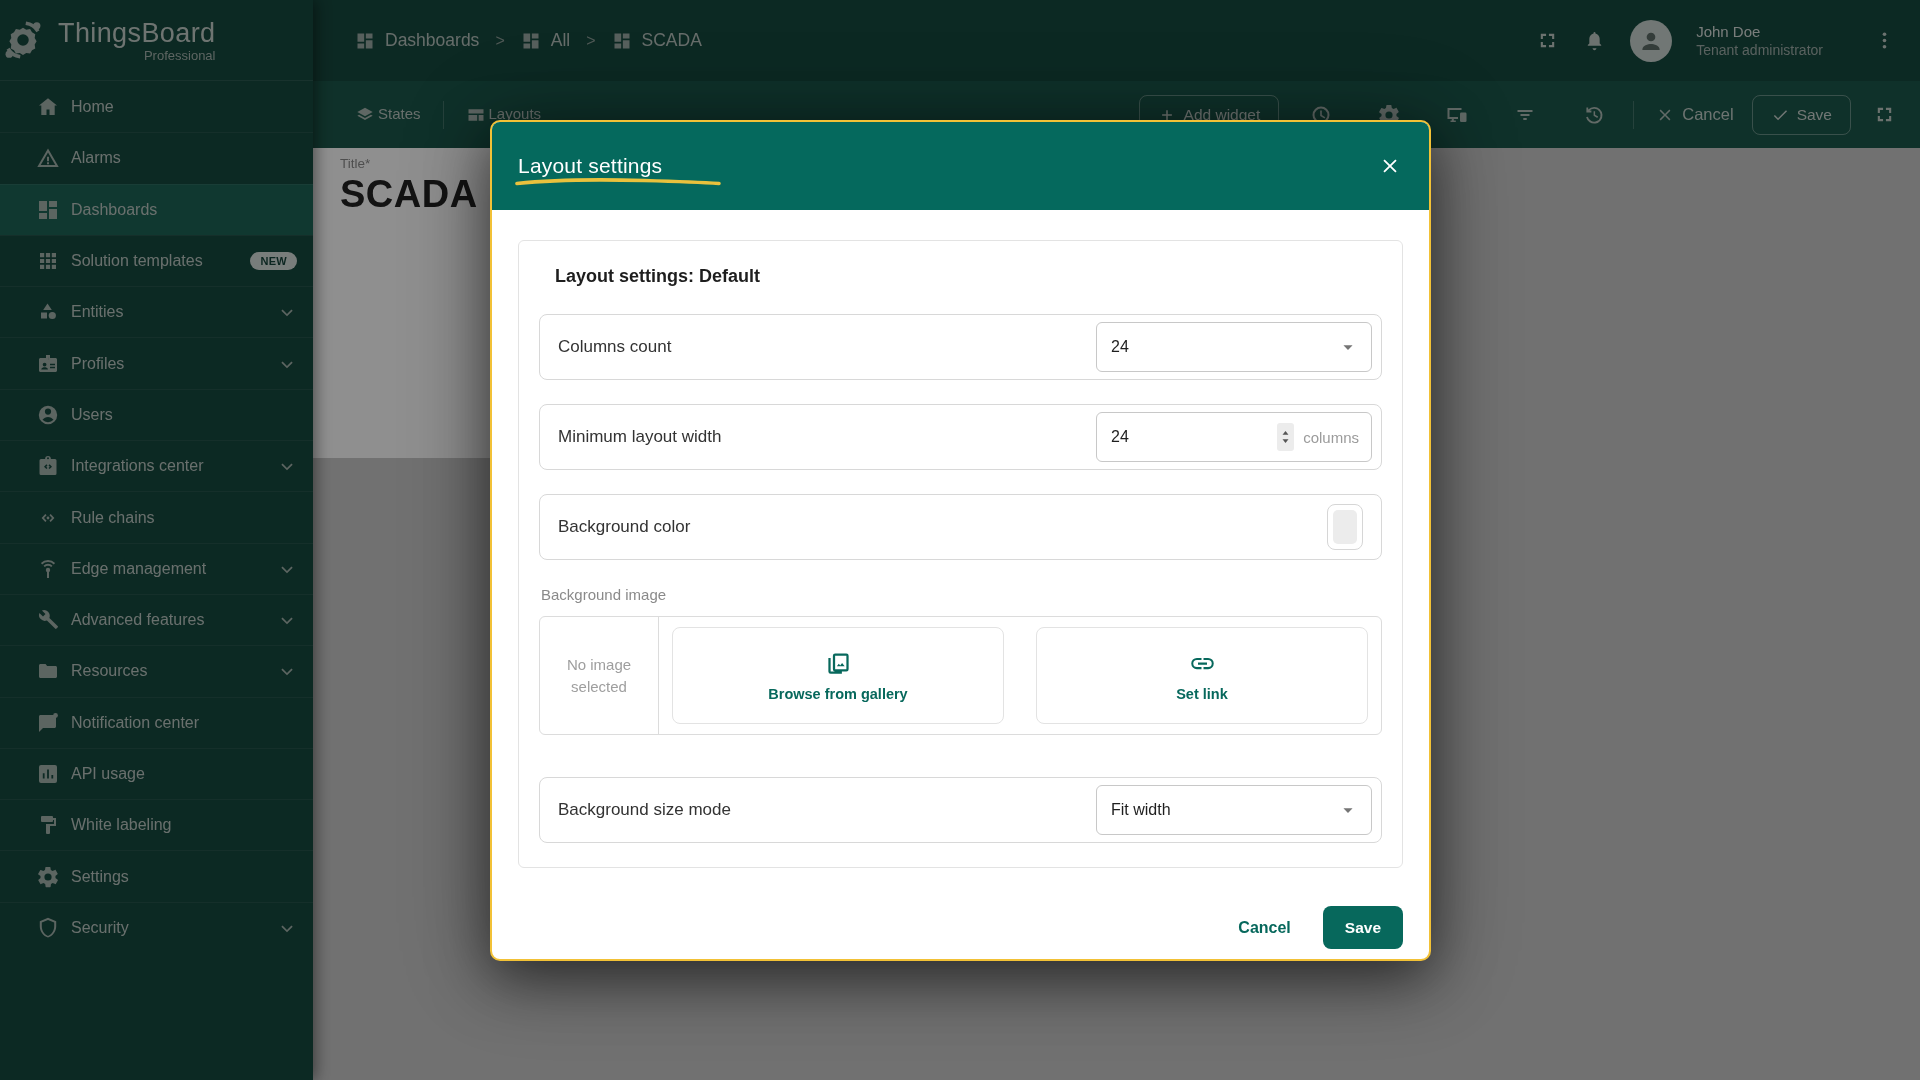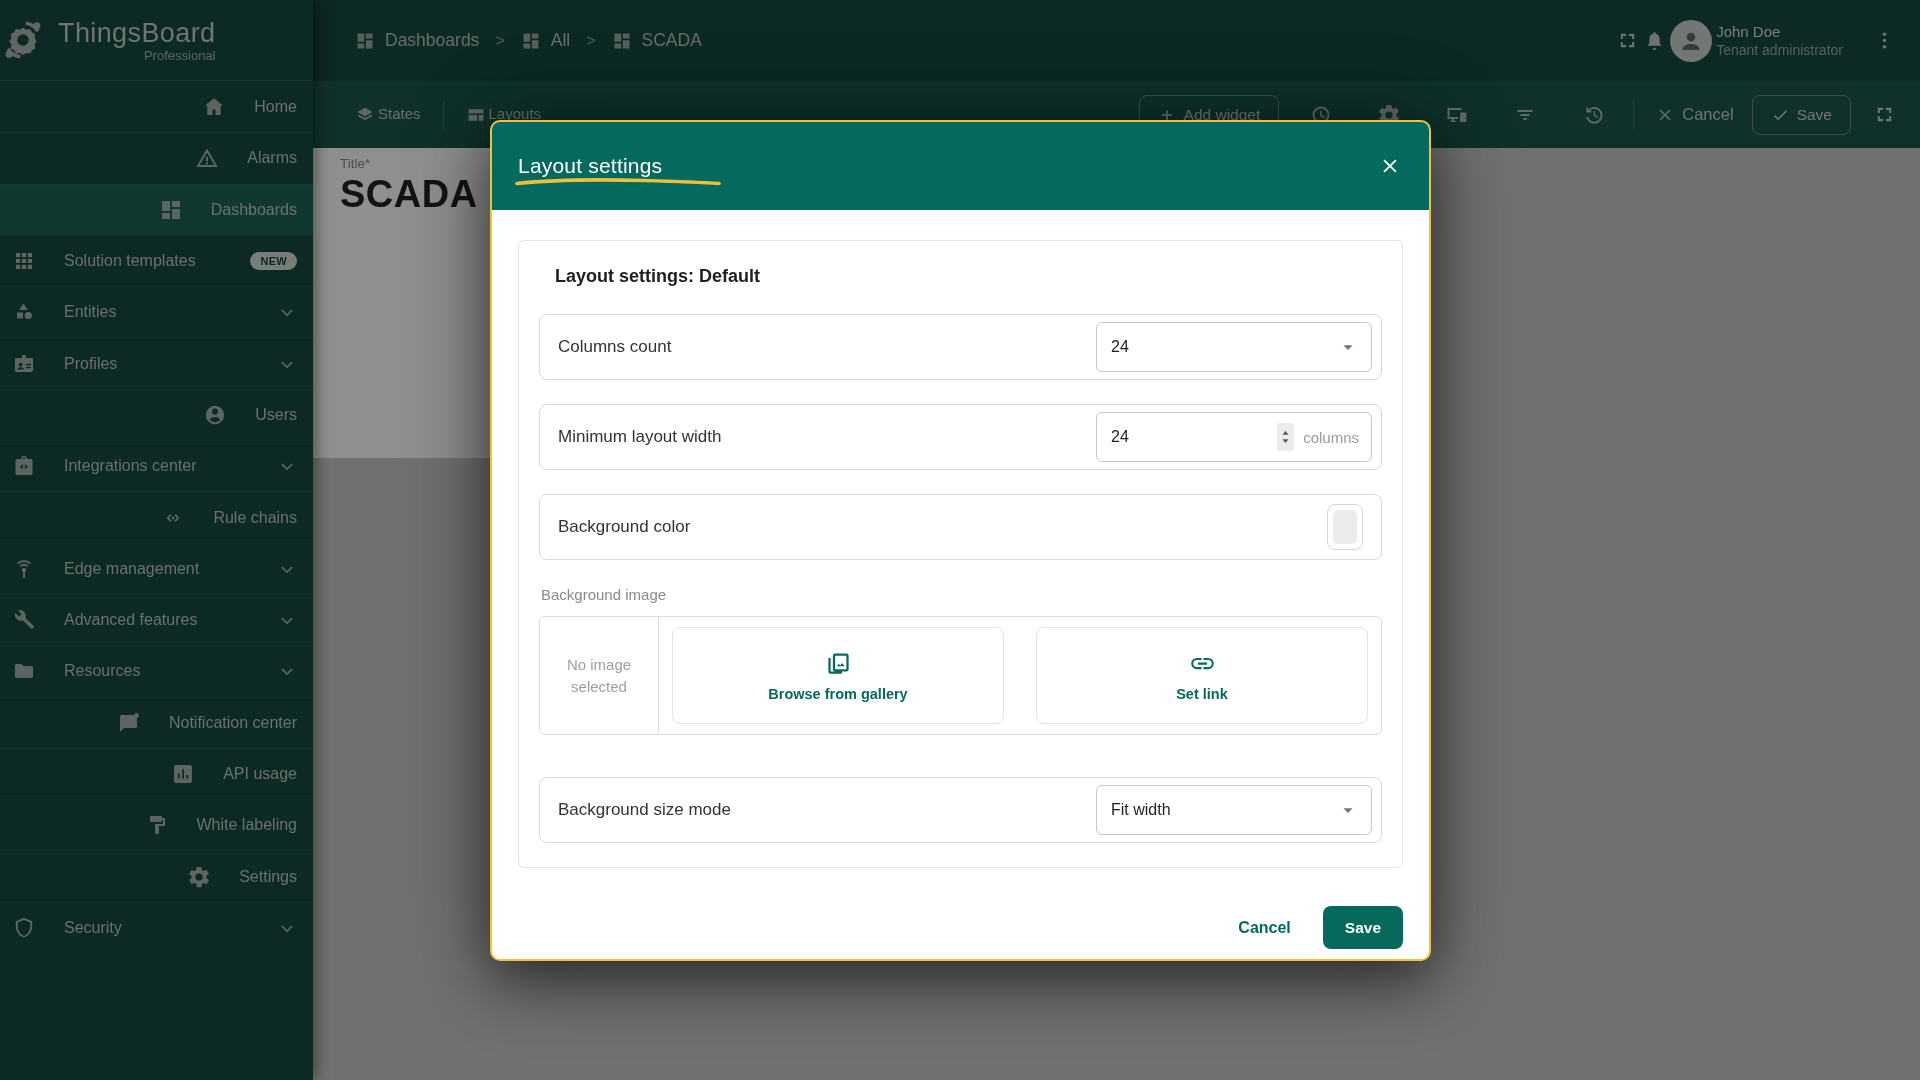--- a/index.html
+++ b/index.html
@@ -13,37 +13,37 @@
   .i26{width:26px;height:26px}.i27{width:27px;height:27px}.i44{width:46px;height:46px}
 
   
   #sidebar { position:absolute; left:0; top:0; width:313px; height:1080px;
              background:#17493F; z-index:10; box-shadow:3px 0 14px rgba(0,0,0,.45); }
   .logo-row { height:81px; display:flex; align-items:center; gap:12px;
               border-bottom:1px solid rgba(255,255,255,.09); }
   .logo-row .icon { color:#A9B8B2; }
   .logo-text .lt { font-size:27px; color:#C4CFCA; letter-spacing:.4px; }
   .logo-text .ls { font-size:13px; color:#A6B5AF; text-align:right; margin-top:-1px; }
-  .side-item { height:51.3px; display:flex; align-items:center; gap:28px;
-               padding:0 16px 0 12px; color:#BCC8C3; font-size:16px; cursor:pointer;justify-content:flex-end; }
+  .side-item { height:51.3px; display:flex; align-items:center; gap:11px;
+               padding:0 16px 0 36px; color:#BCC8C3; font-size:16px; cursor:pointer; }
   .side-item + .side-item { border-top:1px solid rgba(255,255,255,.065); }
   .side-item .icon { color:#A5B4AE; }
   .side-item.active { background:#1E6456; }
   .side-item .chev { margin-left:auto; color:#A5B4AE; }
   .badge { margin-left:auto; background:#D7DFDC; color:#17453C; font-size:11px;
            font-weight:bold; border-radius:10px; padding:3px 10px; letter-spacing:.3px; }
 
   
   #header { position:absolute; left:313px; top:0; right:0; height:81px; background:#17493F;
             display:flex; align-items:center; padding:0 24px 0 42px; }
   .crumbs { display:flex; align-items:center; }
   .crumb { display:flex; align-items:center; gap:10px; color:#B6C2BD; font-size:17.5px; cursor:pointer; }
   .crumb .icon { color:#9BACA6; }
   .crumb-sep { color:#8FA09A; font-size:16px; padding:0 16px; }
-  .header-right { margin-left:auto; display:flex; align-items:center; gap:4px; }
+  .header-right { margin-left:auto; display:flex; align-items:center; gap:24px; }
   .hbtn { color:#C0CCC7; cursor:pointer; }
   .avatar { width:42px; height:42px; border-radius:50%; background:#C9D4D0; color:#5D6E68;
             display:flex; align-items:center; justify-content:center; overflow:hidden; }
   .user-block { line-height:1.3; margin-right:26px; }
   .user-name { font-size:15px; color:#D8DFDC; }
   .user-role { font-size:14px; color:#9FAEA9; }
 
   
   #toolbar { position:absolute; left:313px; top:81px; right:0; height:67px; background:#1C584B;
              display:flex; align-items:center; padding:0 24px 0 42px; }

